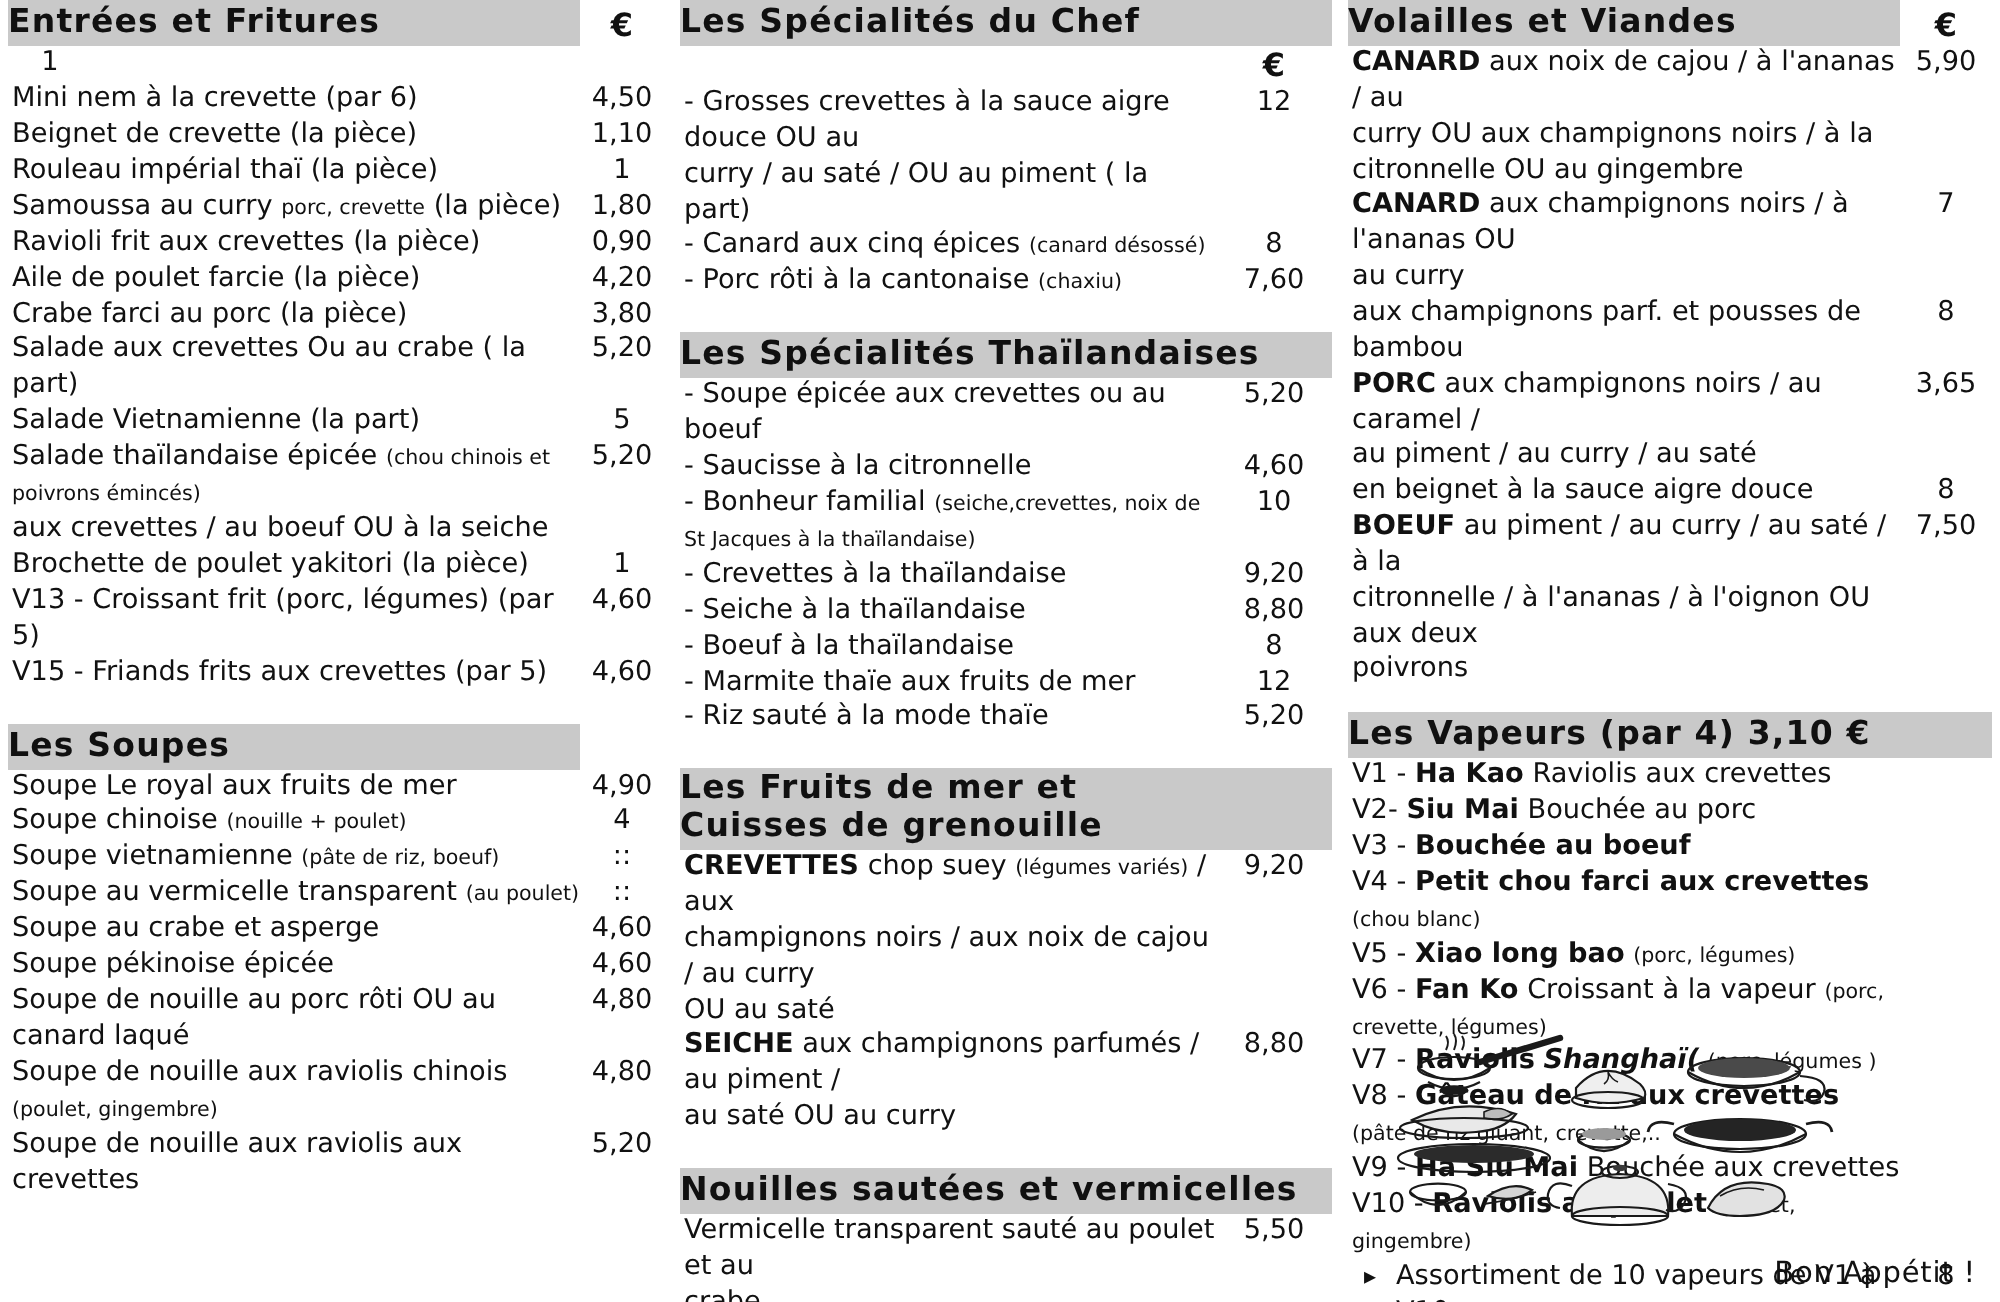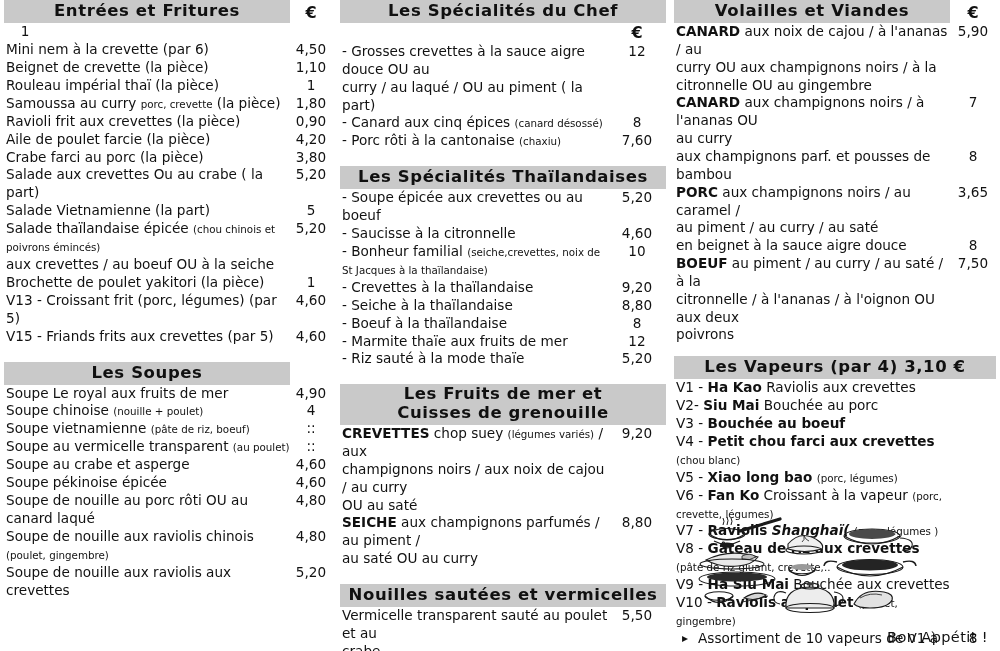--- a/index.html
+++ b/index.html
@@ -13,21 +13,20 @@
   .page{position:relative;width:1000px;height:651px;display:flex;}
   .col{position:relative;box-sizing:border-box;}
   .col-1{width:336px;padding:0 4px 0 4px;}
   .col-2{width:334px;padding:0 4px 0 4px;}
   .col-3{width:330px;padding:0 4px 0 4px;}
 
   .sec{margin:0 0 2px 0;}
 
   .band{
     background:#c9c9c9;
-    text-align:center;
     font-weight:bold;
     font-size:16.5px;
     letter-spacing:.6px;
     padding:2px 0 2px 0;
     line-height:1.15;
     color:#101010;
   }
   .band.two-line{padding:1px 0 2px 0;}
   .band-row{display:flex;align-items:flex-end;}
   .band-row .band{flex:1;}
@@ -194,21 +193,21 @@
   <div class="col col-2">
 
     <div class="sec">
       <div class="band">Les Spécialités du Chef</div>
       <div class="band-row">
         <div style="flex:1"></div>
         <div class="euro-head c2">€</div>
       </div>
       <ul class="items">
         <li class="row">
-          <span class="nm"><span>- Grosses crevettes à la sauce aigre douce OU au</span><span class="cont">curry / au    laqué / OU au piment  ( la part)</span></span>
+          <span class="nm"><span>- Grosses crevettes à la sauce aigre douce OU au</span><span class="cont">curry / au    saté / OU au piment  ( la part)</span></span>
           <span class="pr">12</span>
         </li>
         <li class="row">
           <span class="nm"><span>- Canard aux cinq épices</span> <span class="sub">(canard désossé)</span></span>
           <span class="pr">8</span>
         </li>
         <li class="row">
           <span class="nm"><span>- Porc rôti à la cantonaise</span> <span class="sub">(chaxiu)</span></span>
           <span class="pr">7,60</span>
         </li>

